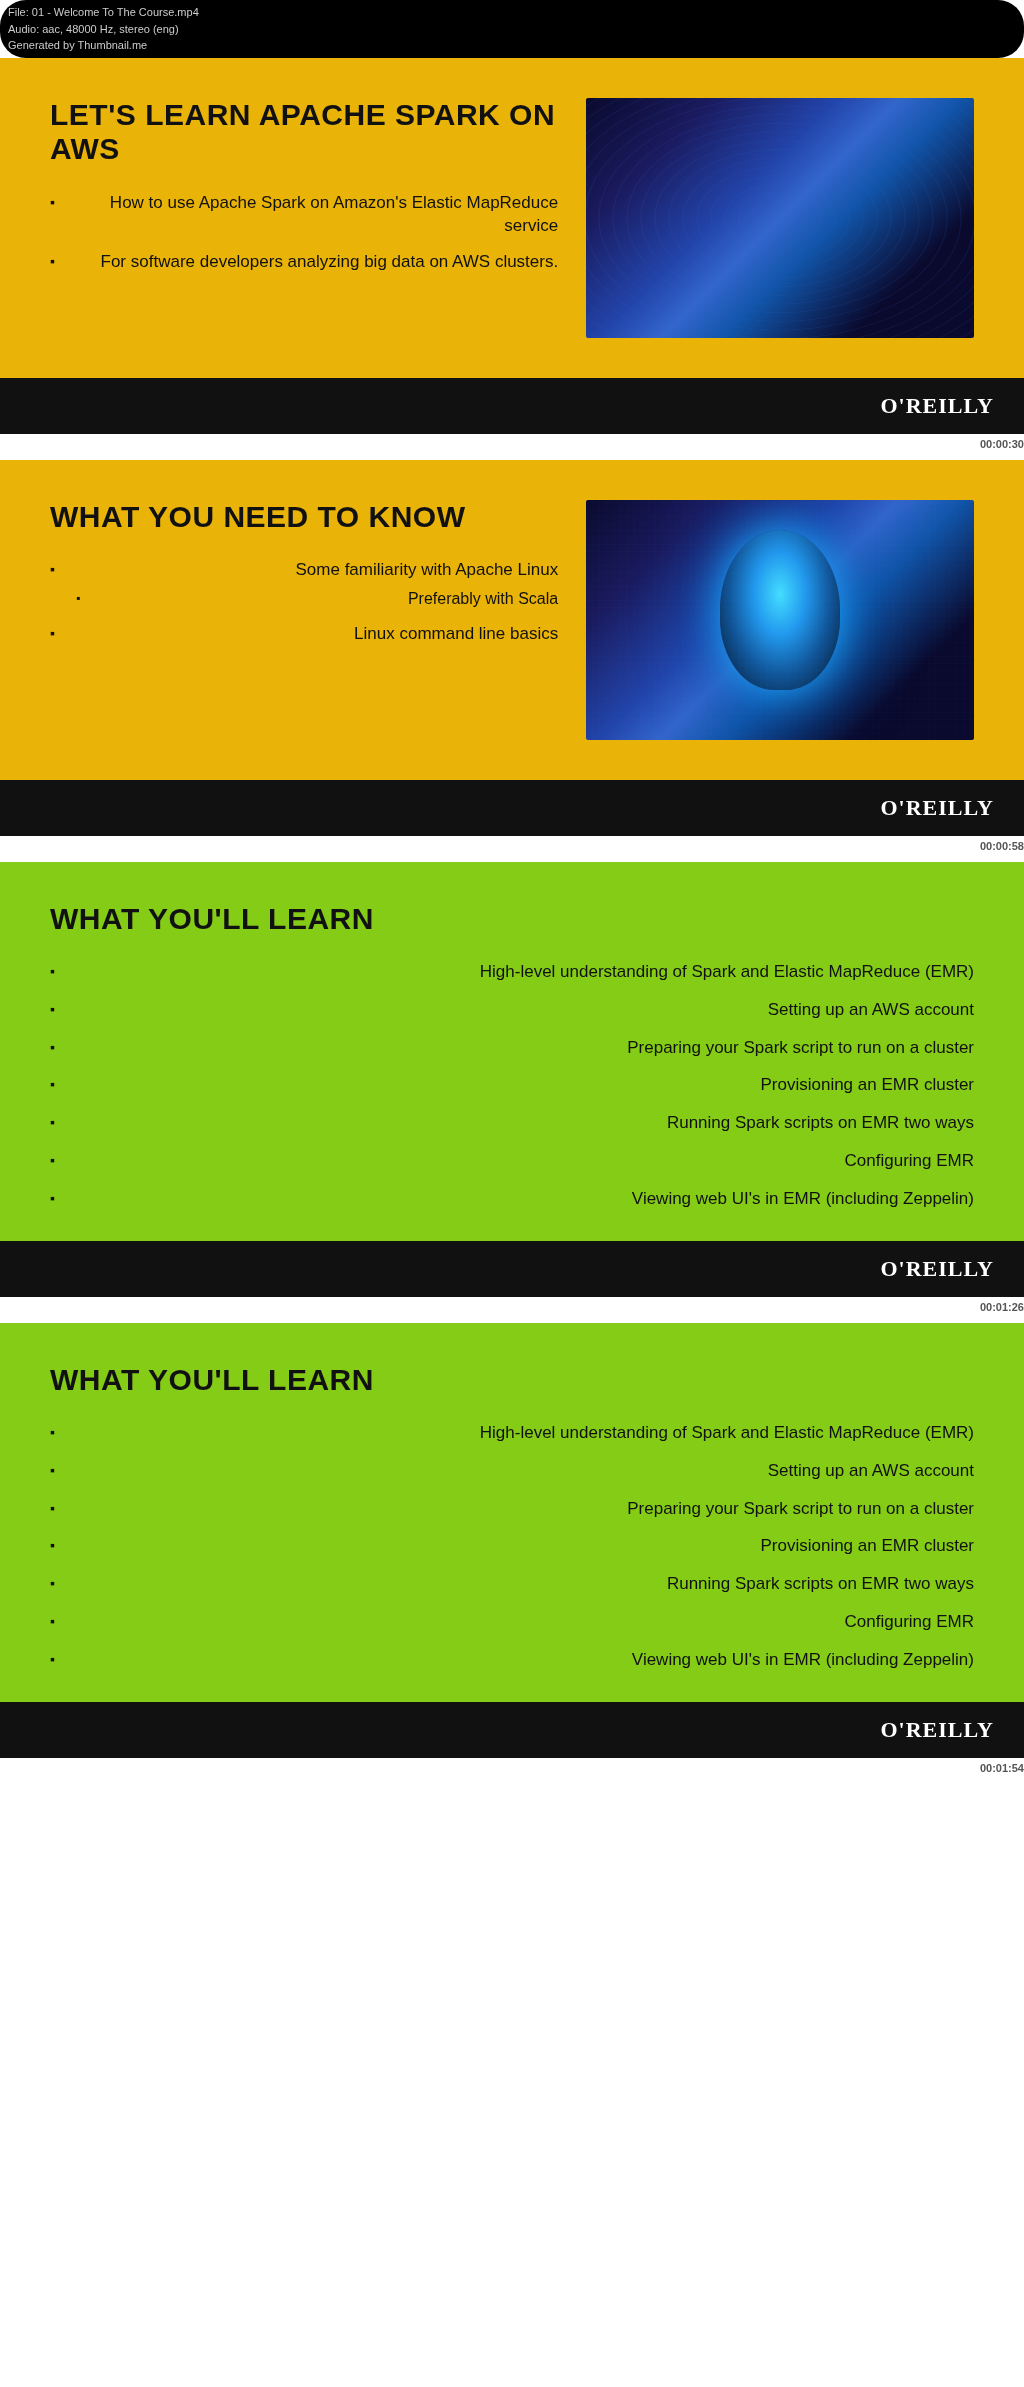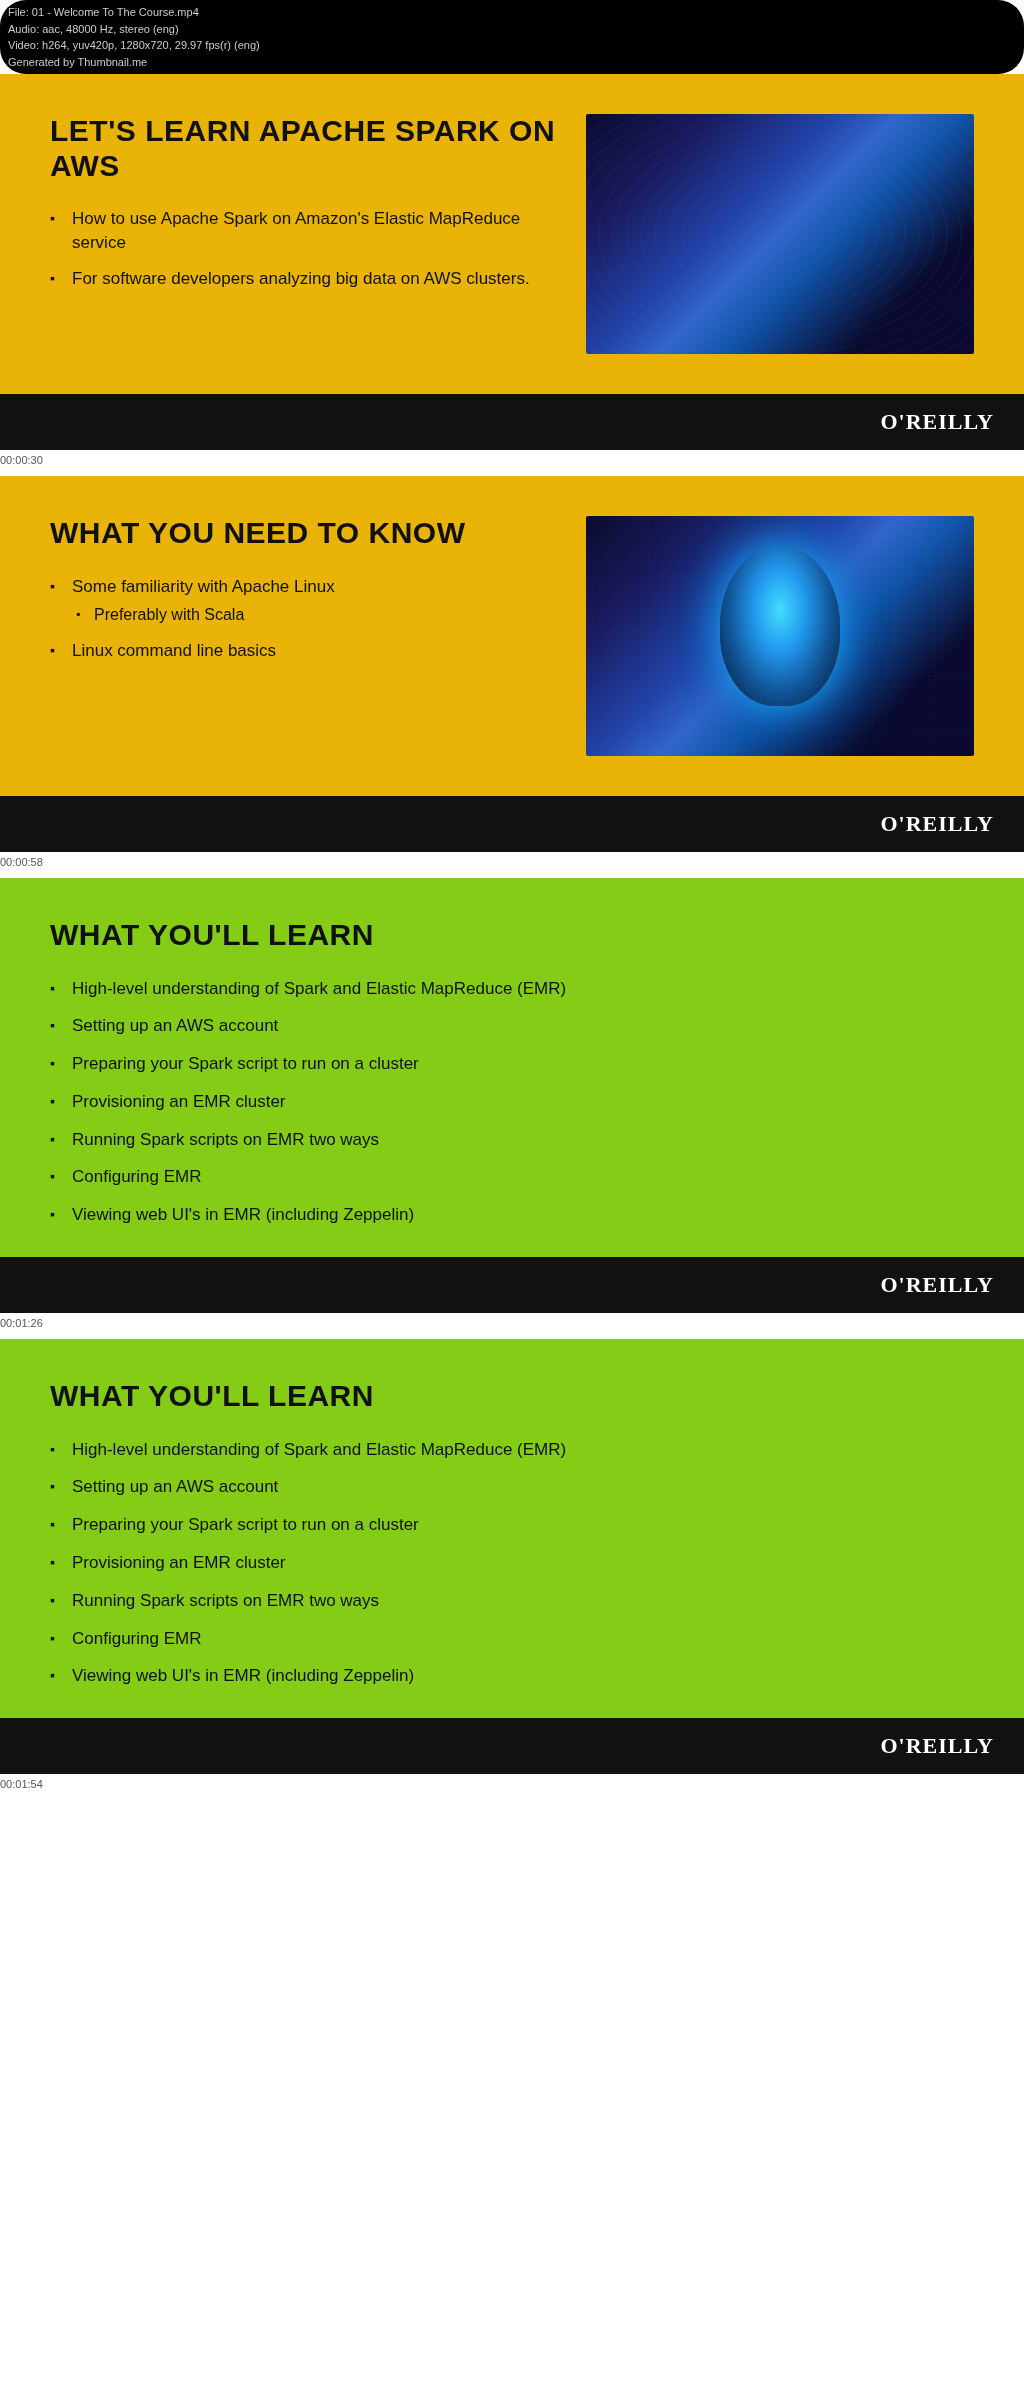--- a/index.html
+++ b/index.html
@@ -115,20 +115,21 @@
       padding: 0;
     }
 
     .bullet-list > li {
       position: relative;
       padding-left: 22px;
       margin-bottom: 12px;
       font-size: 17px;
       line-height: 1.4;
       color: #111;
+      text-align: right;
     }
 
     .bullet-list > li::before {
       content: '▪';
       position: absolute;
       left: 0;
       top: 2px;
       font-size: 14px;
       color: #111;
     }
@@ -173,24 +174,26 @@
     .oreilly-logo {
       color: #fff;
       font-size: 22px;
       font-weight: 900;
       font-family: 'Georgia', serif;
       letter-spacing: 1px;
     }
 
     
     .timestamp {
+      text-align: right;
       font-size: 11px;
       color: #555;
       padding: 4px 0 0 0;
       margin-bottom: 0;
+      font-weight: bold;
     }
 
     
     .slide-learn {
       width: 100%;
       background: #84cc16;
       padding: 40px 50px 0 50px;
     }
 
     .slide-learn .slide-title {
@@ -216,21 +219,20 @@
       margin-top: 30px;
     }
 
   </style>
 </head>
 <body>
 
 <div class="file-info-bar">
   <div>File: 01 - Welcome To The Course.mp4</div>
   <div>Audio: aac, 48000 Hz, stereo (eng)</div>
-  <div>Video: h264, yuv420p, 1280x720, 29.97 fps(r) (eng)</div>
   <div>Generated by Thumbnail.me</div>
 </div>
 
 <div class="slide">
   <div class="slide-inner">
     <div class="slide-text">
       <h1 class="slide-title">LET'S LEARN APACHE SPARK ON AWS</h1>
       <ul class="bullet-list">
         <li>How to use Apache Spark on Amazon's Elastic MapReduce service</li>
         <li>For software developers analyzing big data on AWS clusters.</li>

